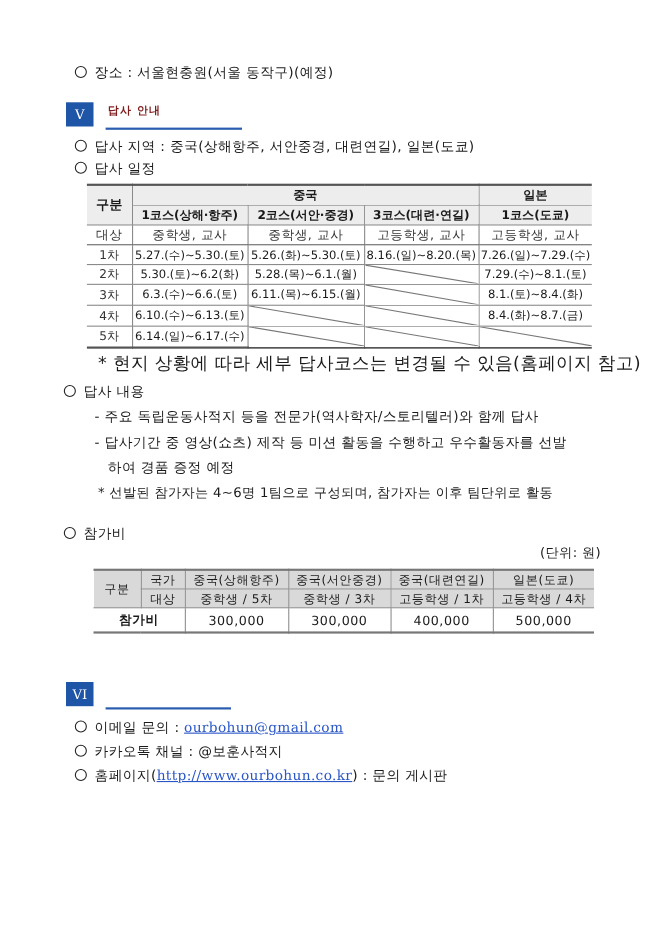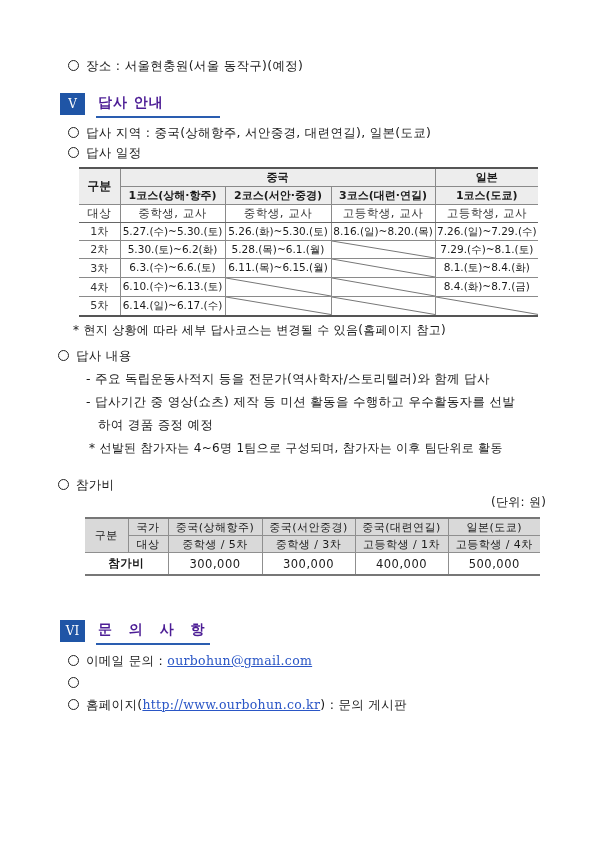--- a/index.html
+++ b/index.html
@@ -5,21 +5,21 @@
   html, body { margin: 0; padding: 0; }
   body {
     width: 600px; height: 848px; background: #ffffff; position: relative; overflow: hidden;
     font-family: "DejaVu Sans", sans-serif; color: #1a1a1a;
   }
   .abs { position: absolute; }
   .line { font-size: 12.5px; letter-spacing: 0.3px; white-space: nowrap; line-height: 16px; }
   .bullet { display: inline-block; width: 11px; height: 11px; border: 1.3px solid #222; border-radius: 50%; box-sizing: border-box; vertical-align: -1px; margin-right: 7px; }
   .sec-head { height: 22px; }
   .sec-box { position: absolute; left: 0; top: 0; width: 25px; height: 22px; background: #1f55a6; color: #fff; font-family: "DejaVu Serif", serif; font-size: 12px; display: flex; align-items: center; justify-content: center; }
-  .sec-title { position: absolute; left: 38px; top: 1px; color: #4c1d95; font-weight: bold; font-size: 14px; letter-spacing: 1px; white-space: nowrap; }
+  .sec-title { position: absolute; left: 38px; top: 1px; color: #7f1d1d; font-weight: bold; font-size: 10px; letter-spacing: 1px; white-space: nowrap; }
   .sec-rule { position: absolute; left: 36px; top: 23px; height: 2px; background: #2a5db0; }
 
   table { border-collapse: collapse; table-layout: fixed; }
   td { padding: 0; text-align: center; vertical-align: middle; white-space: nowrap; overflow: hidden; }
 
   
   #sched { left: 79px; top: 167px; width: 459px; border-top: 2px solid #555; border-bottom: 2px solid #555; font-size: 10.5px; }
   #sched td { border: 1px solid #8a8a8a; height: 17px; position: relative; }
   #sched tr td:first-child { border-left: none; }
   #sched tr td:last-child { border-right: none; }
@@ -147,21 +147,21 @@
         </td>
     <td class="empty">
           <svg preserveAspectRatio="none" viewBox="0 0 100 100">
             <line x1="0" y1="0" x2="100" y2="100" stroke="#777" stroke-width="1" vector-effect="non-scaling-stroke"></line>
           </svg>
         </td>
   </tr>
 </tbody>
   </table>
 
-<div class="abs line" style="left:73px; top:322px; font-size:12px;">* 현지 상황에 따라 세부 답사코스는 변경될 수 있음(홈페이지 참고)</div>
+<div class="abs line" style="left:89px; top:322px; font-size:16px;">* 현지 상황에 따라 세부 답사코스는 변경될 수 있음(홈페이지 참고)</div>
 
 <div class="abs line" style="left:58px; top:348px;">
   <span class="bullet"></span><span>답사 내용</span>
 </div>
 <div class="abs line" style="left:86px; top:371px;">- 주요 독립운동사적지 등을 전문가(역사학자/스토리텔러)와 함께 답사</div>
 <div class="abs line" style="left:86px; top:394px;">- 답사기간 중 영상(쇼츠) 제작 등 미션 활동을 수행하고 우수활동자를 선발</div>
 <div class="abs line" style="left:98px; top:417px;">하여 경품 증정 예정</div>
 <div class="abs line" style="left:89px; top:440px; font-size:12px;">* 선발된 참가자는 4~6명 1팀으로 구성되며, 참가자는 이후 팀단위로 활동</div>
 
 <div class="abs line" style="left:58px; top:477px;">
@@ -199,25 +199,24 @@
     <td>300,000</td>
     <td>300,000</td>
     <td>400,000</td>
     <td>500,000</td>
   </tr>
 </tbody>
   </table>
 
 <div class="abs sec-head" style="left:60px; top:620px; width:160px;">
   <div class="sec-box">VI</div>
-  <div class="sec-title" style="letter-spacing:6px;">문 의 사 항</div>
   <div class="sec-rule" style="width:114px;"></div>
 </div>
 
 <div class="abs line" style="left:68px; top:653px;">
   <span class="bullet"></span><span>이메일 문의 : </span><a class="link" href="#">ourbohun@gmail.com</a>
 </div>
 <div class="abs line" style="left:68px; top:675px;">
-  <span class="bullet"></span>
+  <span class="bullet"></span><span>카카오톡 채널 : @보훈사적지</span>
 </div>
 <div class="abs line" style="left:68px; top:697px;">
   <span class="bullet"></span><span>홈페이지(</span><a class="link" href="#">http://www.ourbohun.co.kr</a><span>) : 문의 게시판</span>
 </div>
 
 </body></html>

